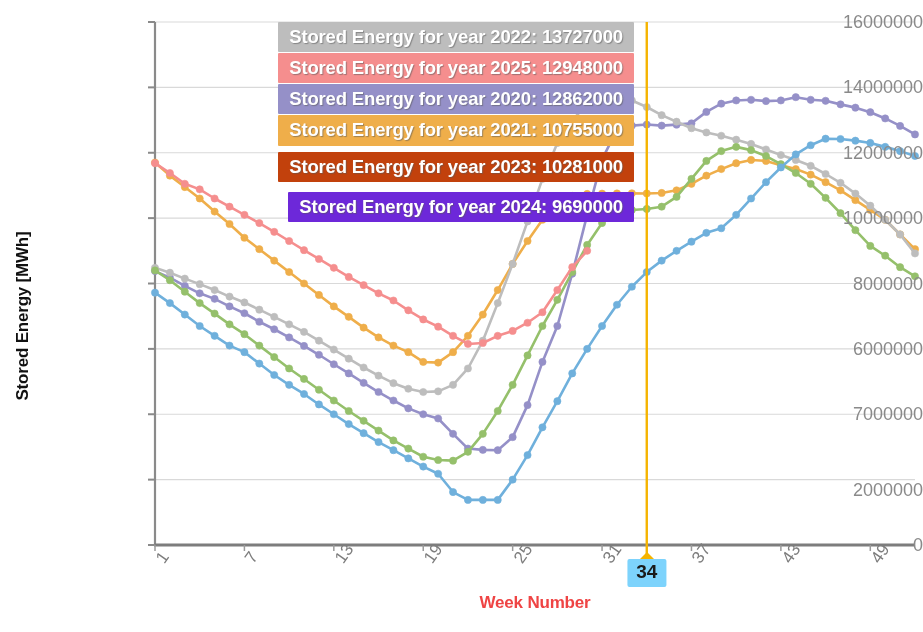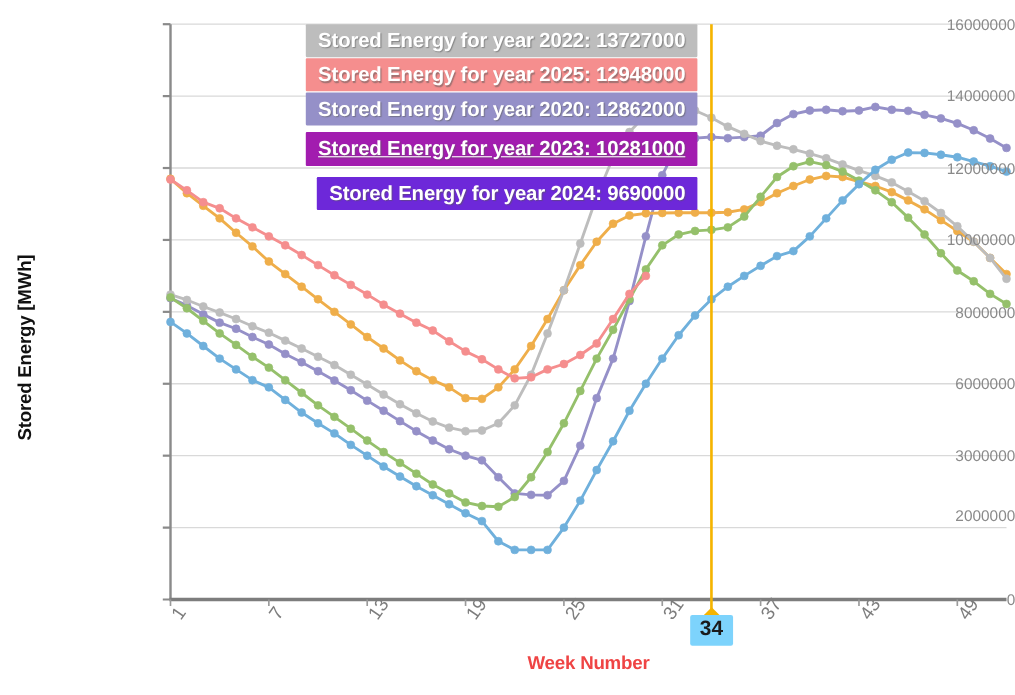--- a/index.html
+++ b/index.html
@@ -53,21 +53,21 @@
     font-size: 17px;
     font-weight: bold;
     color: #ef4444;
     letter-spacing: -0.2px;
   }
   .ytick-label {
     position: absolute;
     right: 0;
     width: 145px;
     text-align: right;
-    font-size: 14px;
+    font-size: 18px;
     color: #8a8a8a;
     transform: translateY(-50%);
     white-space: nowrap;
   }
   .xtick-label {
     position: absolute;
     font-size: 17px;
     color: #7d7d7d;
     transform-origin: left top;
     transform: rotate(-55deg);
@@ -463,22 +463,22 @@
       </g>
       <line x1="646.7647058823529" x2="646.7647058823529" y1="22" y2="557" stroke="#F5B400" stroke-width="2.4"></line>
     </svg>
 
   <div class="y-axis-title">Stored Energy [MWh]</div>
 
   <div class="x-axis-title">Week Number</div>
 
   <div id="ytick-labels">
       <div class="ytick-label" style="top: 545px;">0</div>
-      <div class="ytick-label" style="top: 469px;">2000000</div>
-      <div class="ytick-label" style="top: 414.25px;">3000000</div>
+      <div class="ytick-label" style="top: 490px;">2000000</div>
+      <div class="ytick-label" style="top: 414.25px;">7000000</div>
       <div class="ytick-label" style="top: 348.875px;">6000000</div>
       <div class="ytick-label" style="top: 283.5px;">8000000</div>
       <div class="ytick-label" style="top: 218.125px;">10000000</div>
       <div class="ytick-label" style="top: 152.75px;">12000000</div>
       <div class="ytick-label" style="top: 87.375px;">14000000</div>
       <div class="ytick-label" style="top: 22px;">16000000</div>
     </div>
   <div id="xtick-labels">
       <div class="xtick-label" style="left: 152px; top: 556px;">1</div>
       <div class="xtick-label" style="left: 241.412px; top: 556px;">7</div>
@@ -488,21 +488,22 @@
       <div class="xtick-label" style="left: 599.059px; top: 556px;">31</div>
       <div class="xtick-label" style="left: 688.471px; top: 556px;">37</div>
       <div class="xtick-label" style="left: 777.882px; top: 556px;">43</div>
       <div class="xtick-label" style="left: 867.294px; top: 556px;">49</div>
     </div>
 
   <div class="tooltip-stack" id="tooltip-stack">
       <div class="tooltip" style="background: rgb(189, 189, 189); margin-top: 0px;">Stored Energy for year 2022: 13727000</div>
       <div class="tooltip" style="background: rgb(245, 142, 142); margin-top: 1px; margin-left: 19px;">Stored Energy for year 2025: 12948000</div>
       <div class="tooltip" style="background: rgb(149, 144, 200); margin-top: 1px;">Stored Energy for year 2020: 12862000</div>
-      <div class="tooltip" style="background: #a21caf; margin-top: 6px; text-decoration: underline;">Stored Energy for year 2023: 10281000</div>
+      <div class="tooltip" style="background: rgb(239, 174, 74); margin-top: 1px;">Stored Energy for year 2021: 10755000</div>
+      <div class="tooltip" style="background: #c2410c; margin-top: 6px;">Stored Energy for year 2023: 10281000</div>
       <div class="tooltip" style="background: #6d28d9; margin-top: 10px;">Stored Energy for year 2024: 9690000</div>
     </div>
 
   <div id="cursor-badge-holder">
       <div class="cursor-badge-arrow" style="left: 646.765px; top: 552px;"></div>
       <div class="cursor-badge" style="left: 646.765px; top: 559px;">34</div>
     </div>
 
 </div>
 

